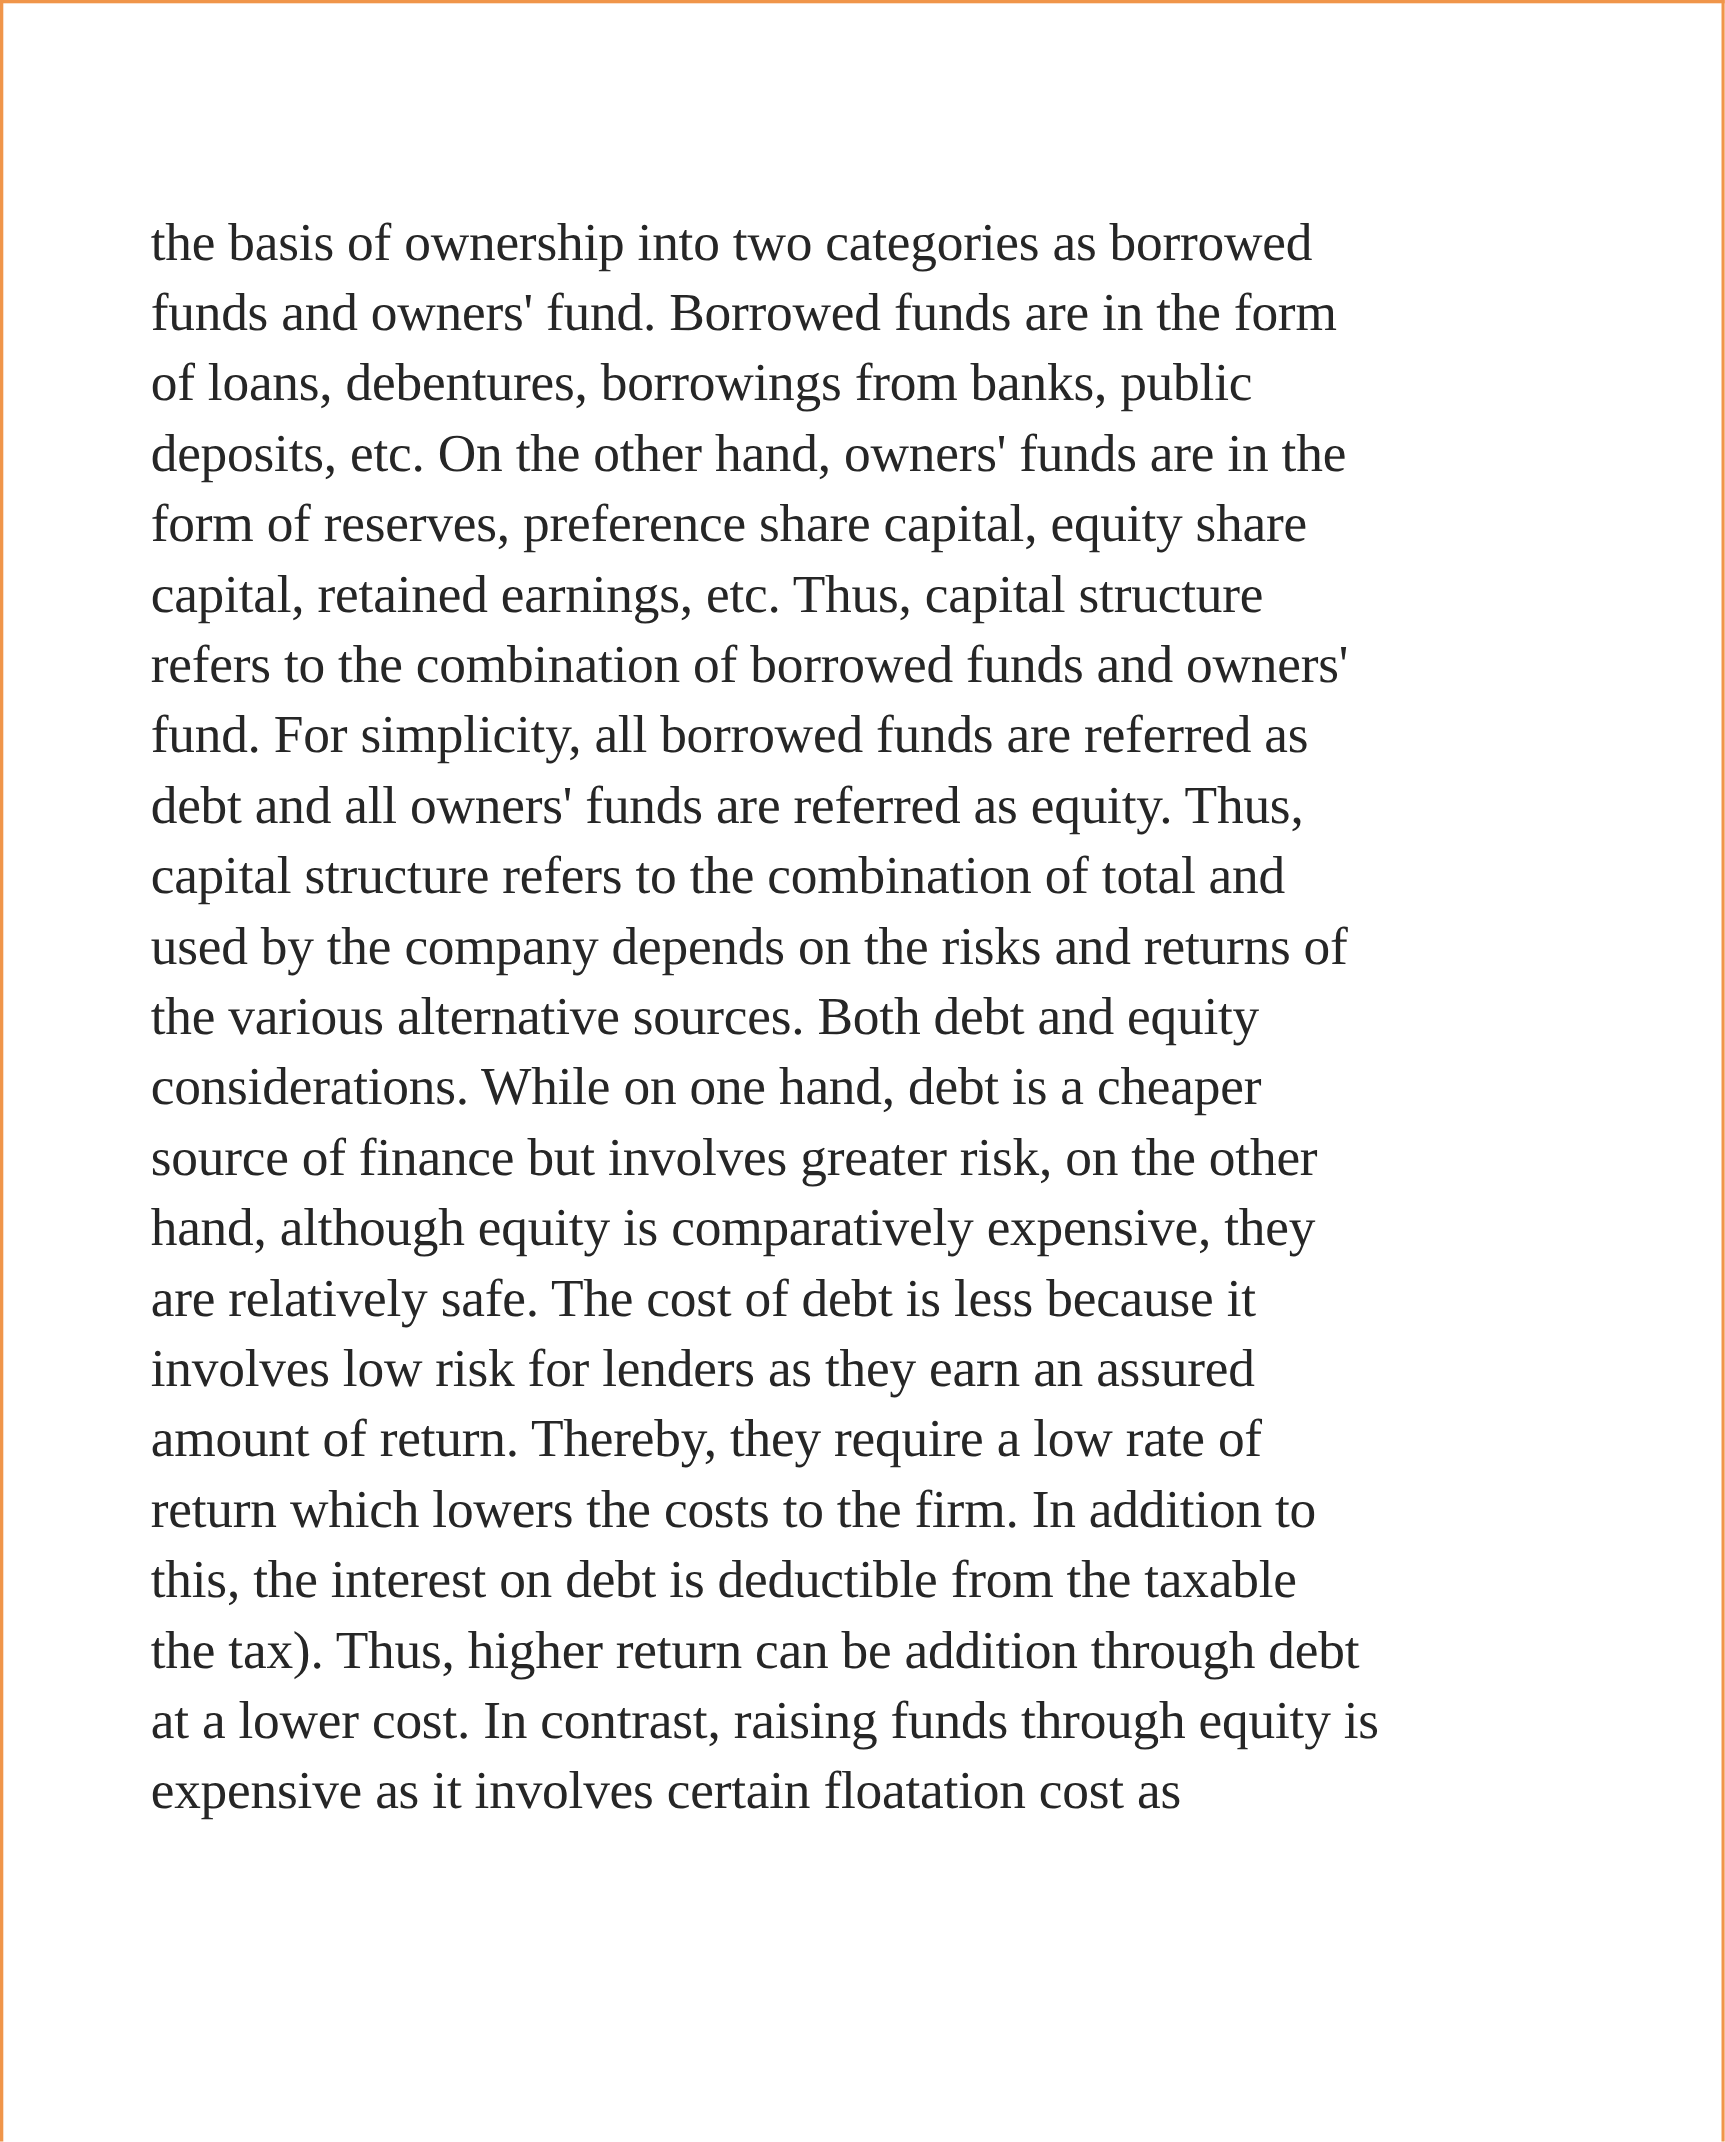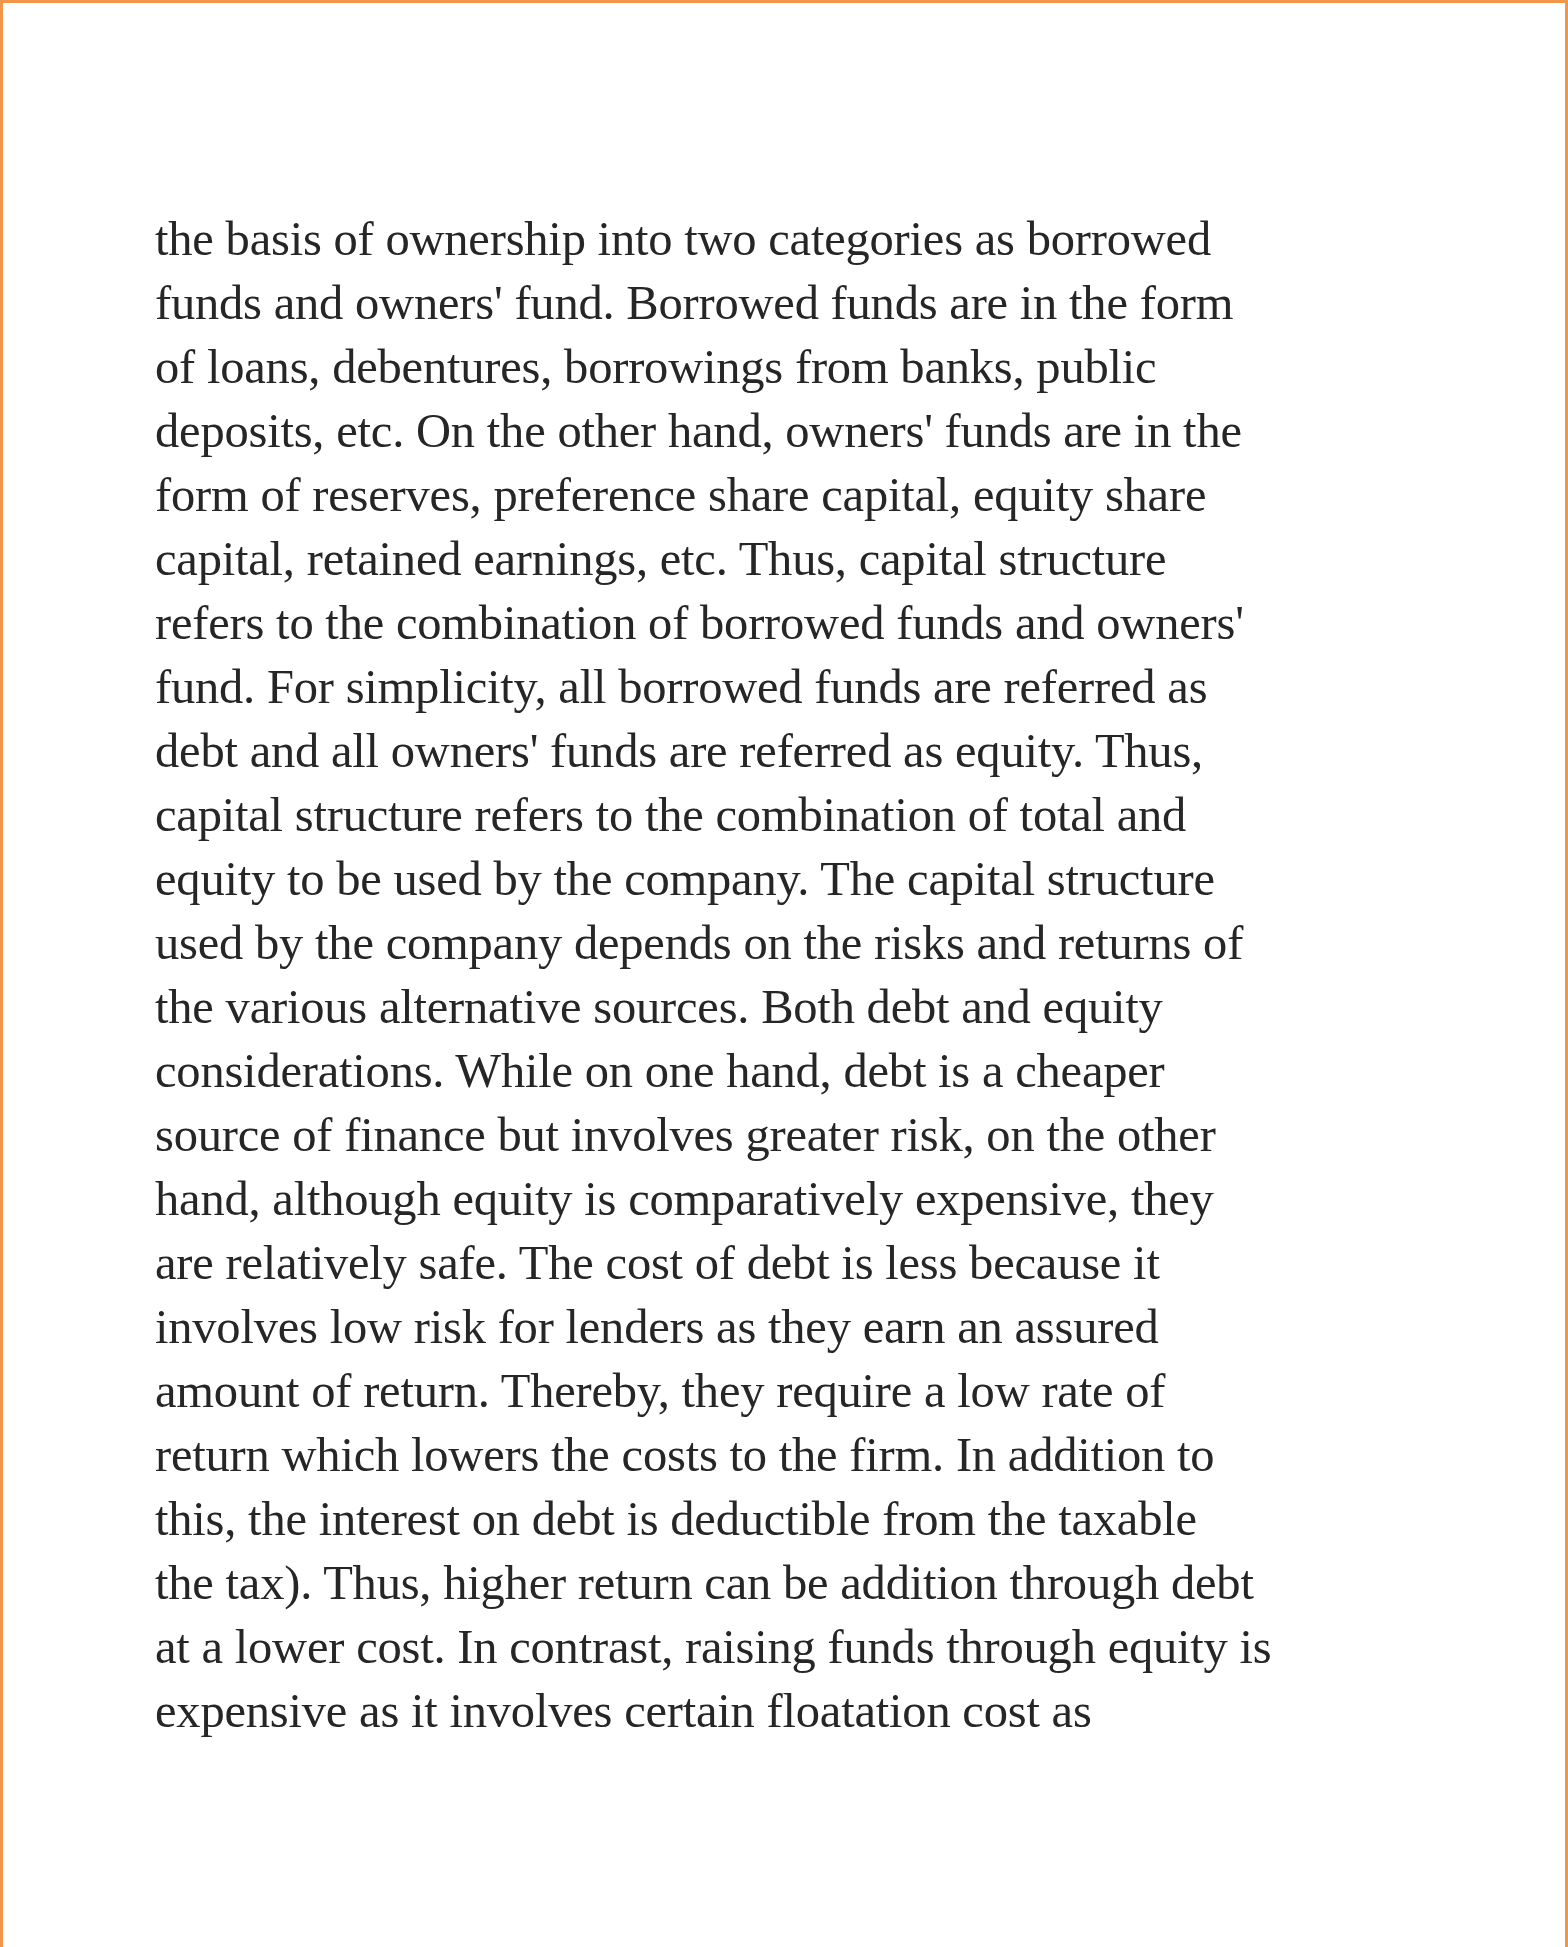--- a/index.html
+++ b/index.html
@@ -23,21 +23,21 @@
       border-top: 3px solid #F0954A;
       border-left: 3px solid #F0954A;
       border-right: 3px solid #F0954A;
       background: #ffffff;
     }
     .page-body {
       position: absolute;
       left: 134px;
       top: 186px;
       width: 1400px;
-      margin: 18px;
+      margin: 0;
       padding: 0;
       font-family: "Liberation Serif", "DejaVu Serif", serif;
       font-size: 48.5px;
       line-height: 64px;
       color: #262626;
       letter-spacing: -0.2px;
     }
     .text-line {
       display: block;
       white-space: nowrap;
@@ -52,21 +52,20 @@
     <span class="text-line">the basis of ownership into two categories as borrowed</span>
     <span class="text-line">funds and owners' fund. Borrowed funds are in the form</span>
     <span class="text-line">of loans, debentures, borrowings from banks, public</span>
     <span class="text-line">deposits, etc. On the other hand, owners' funds are in the</span>
     <span class="text-line">form of reserves, preference share capital, equity share</span>
     <span class="text-line">capital, retained earnings, etc. Thus, capital structure</span>
     <span class="text-line">refers to the combination of borrowed funds and owners'</span>
     <span class="text-line">fund. For simplicity, all borrowed funds are referred as</span>
     <span class="text-line">debt and all owners' funds are referred as equity. Thus,</span>
     <span class="text-line">capital structure refers to the combination of total and</span>
-    <span class="text-line">equity to be used by the company. The capital structure</span>
     <span class="text-line">used by the company depends on the risks and returns of</span>
     <span class="text-line">the various alternative sources. Both debt and equity</span>
     <span class="text-line">considerations. While on one hand, debt is a cheaper</span>
     <span class="text-line">source of finance but involves greater risk, on the other</span>
     <span class="text-line">hand, although equity is comparatively expensive, they</span>
     <span class="text-line">are relatively safe. The cost of debt is less because it</span>
     <span class="text-line">involves low risk for lenders as they earn an assured</span>
     <span class="text-line">amount of return. Thereby, they require a low rate of</span>
     <span class="text-line">return which lowers the costs to the firm. In addition to</span>
     <span class="text-line">this, the interest on debt is deductible from the taxable</span>

